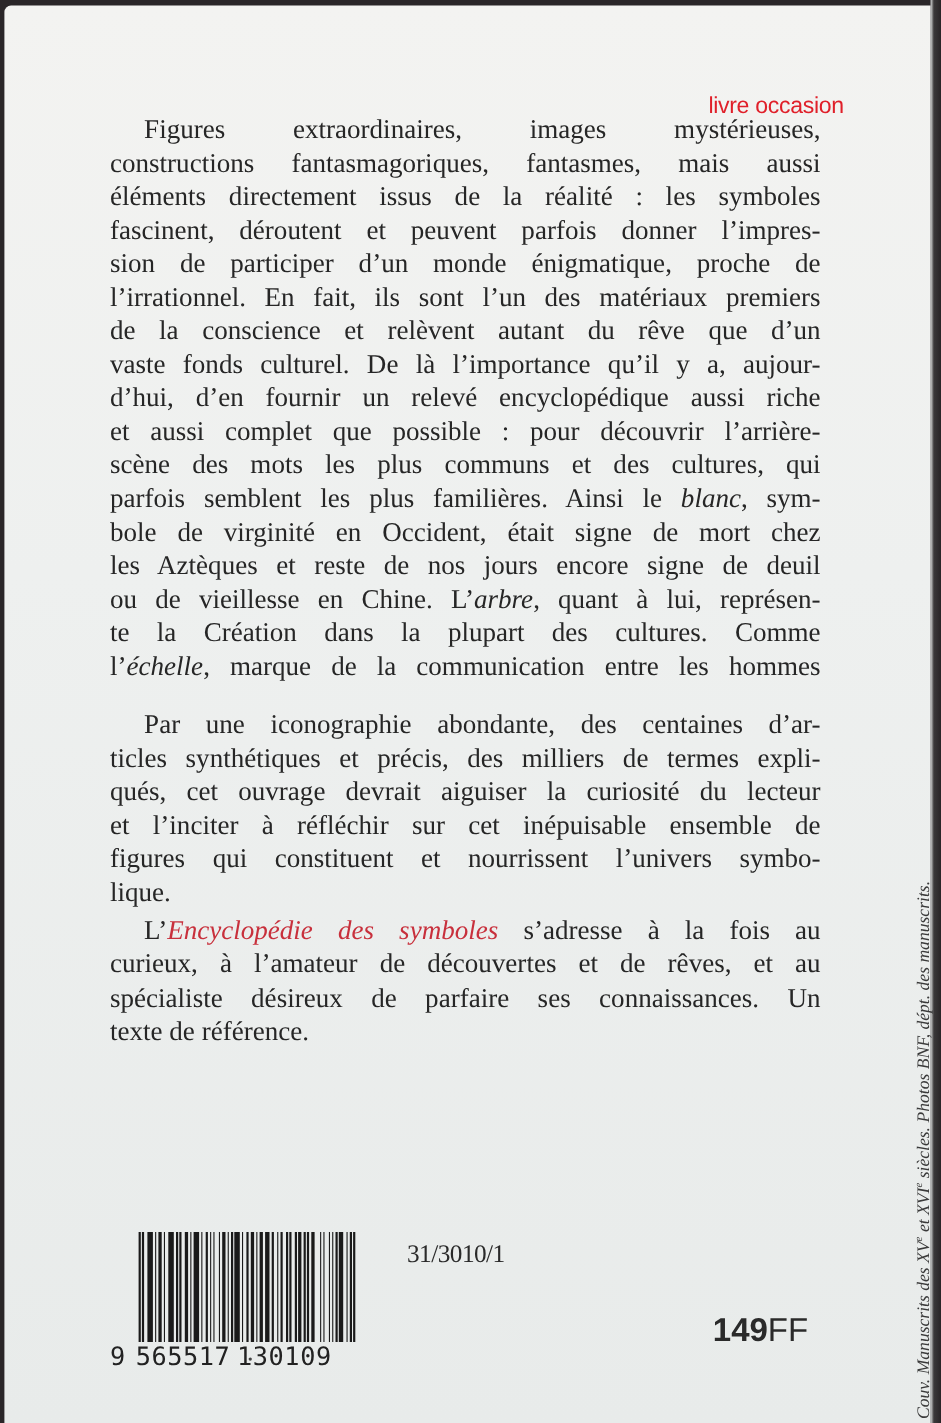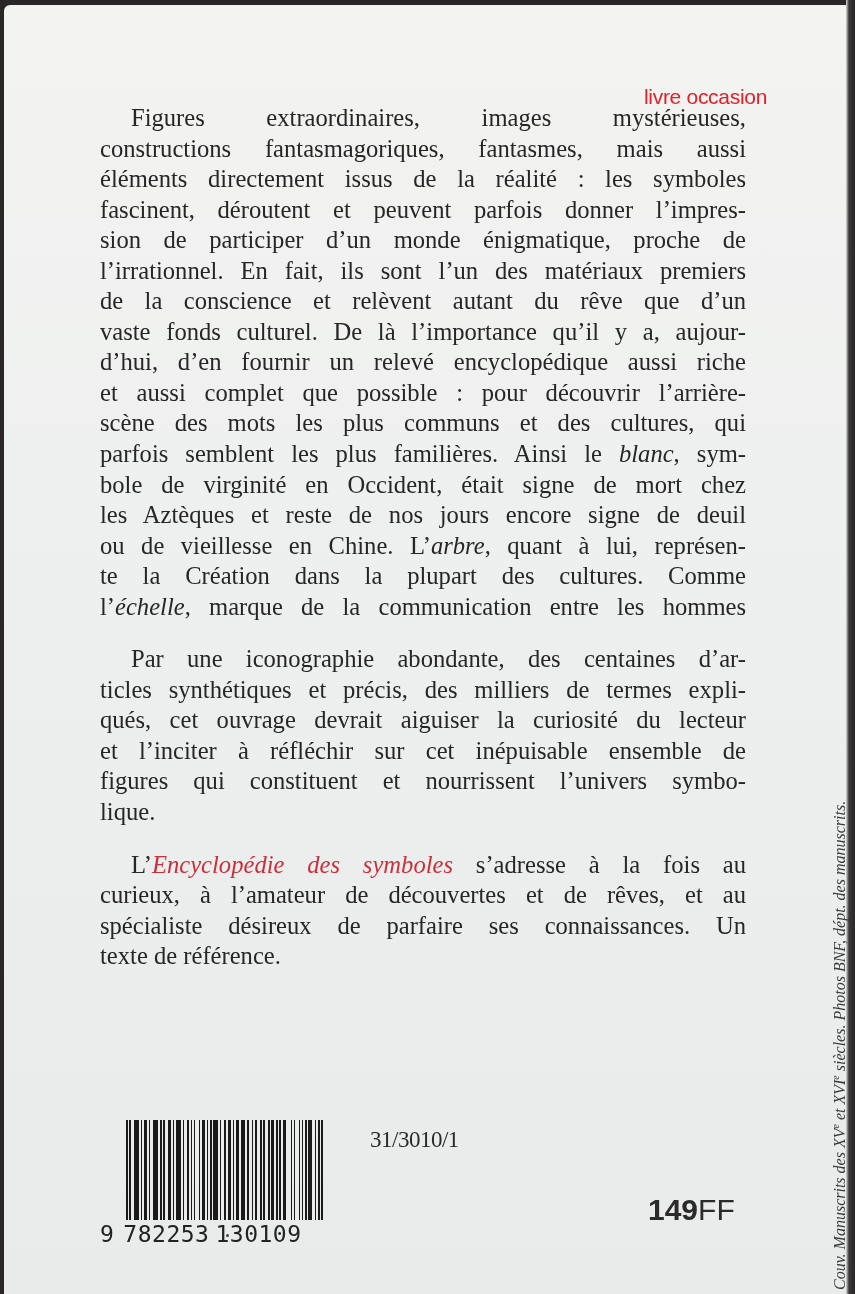--- a/index.html
+++ b/index.html
@@ -22,21 +22,21 @@
       color: #e0202a; letter-spacing: -0.3px; line-height: 1; z-index: 3;
     }
     .text-block {
       position: absolute; left: 100px; top: 103px; width: 646px;
       font-family: "Liberation Serif", serif; font-size: 24.6px;
       line-height: 30.55px; color: #262626; text-align: justify;
       hyphens: manual;
     }
     .text-block p { margin: 0; text-indent: 31px; }
     .text-block p.p2 { margin-top: 22px; }
-    .text-block p.p3 { margin-top: 22px; }
+    .text-block p.p3 { margin-top: 4px; }
     .line { display: block; text-align: justify; text-align-last: justify; white-space: nowrap; }
     .line.last { text-align-last: left; }
     .line.first { padding-left: 31px; }
     .text-block p { text-indent: 0; }
     .title-red { color: #c8303c; font-style: italic; }
     .ital { font-style: italic; }
     .barcode {
       position: absolute; left: 126px; top: 1120px; width: 198px; height: 100px;
       display: flex; align-items: stretch;
     }
@@ -202,21 +202,21 @@
     <div class="gap" style="width: 1.62295px;"></div>
     <div class="bar" style="width: 3.2459px;"></div>
     <div class="gap" style="width: 3.2459px;"></div>
     <div class="bar" style="width: 1.62295px;"></div>
     <div class="gap" style="width: 1.62295px;"></div>
     <div class="bar" style="width: 1.62295px;"></div>
     <div class="gap" style="width: 1.62295px;"></div>
     <div class="bar" style="width: 1.62295px;"></div>
   </div>
 <div class="isbn-digits">
-  <span class="isbn-prefix">9</span><span class="isbn-group1">782253</span><span class="isbn-group2">130109</span>
+  <span class="isbn-prefix">9</span><span class="isbn-group1">565517</span><span class="isbn-group2">130109</span>
 </div>
 
 <div class="catalog-code">31/3010/1</div>
 
 <div class="price">
   <span class="amount">149</span><span class="currency">FF</span>
 </div>
 
 <div class="credit"><span>Couv. Manuscrits des XV</span><sup>e</sup><span> et XVI</span><sup>e</sup><span> siècles. Photos BNF, dépt. des manuscrits.</span></div>
 

